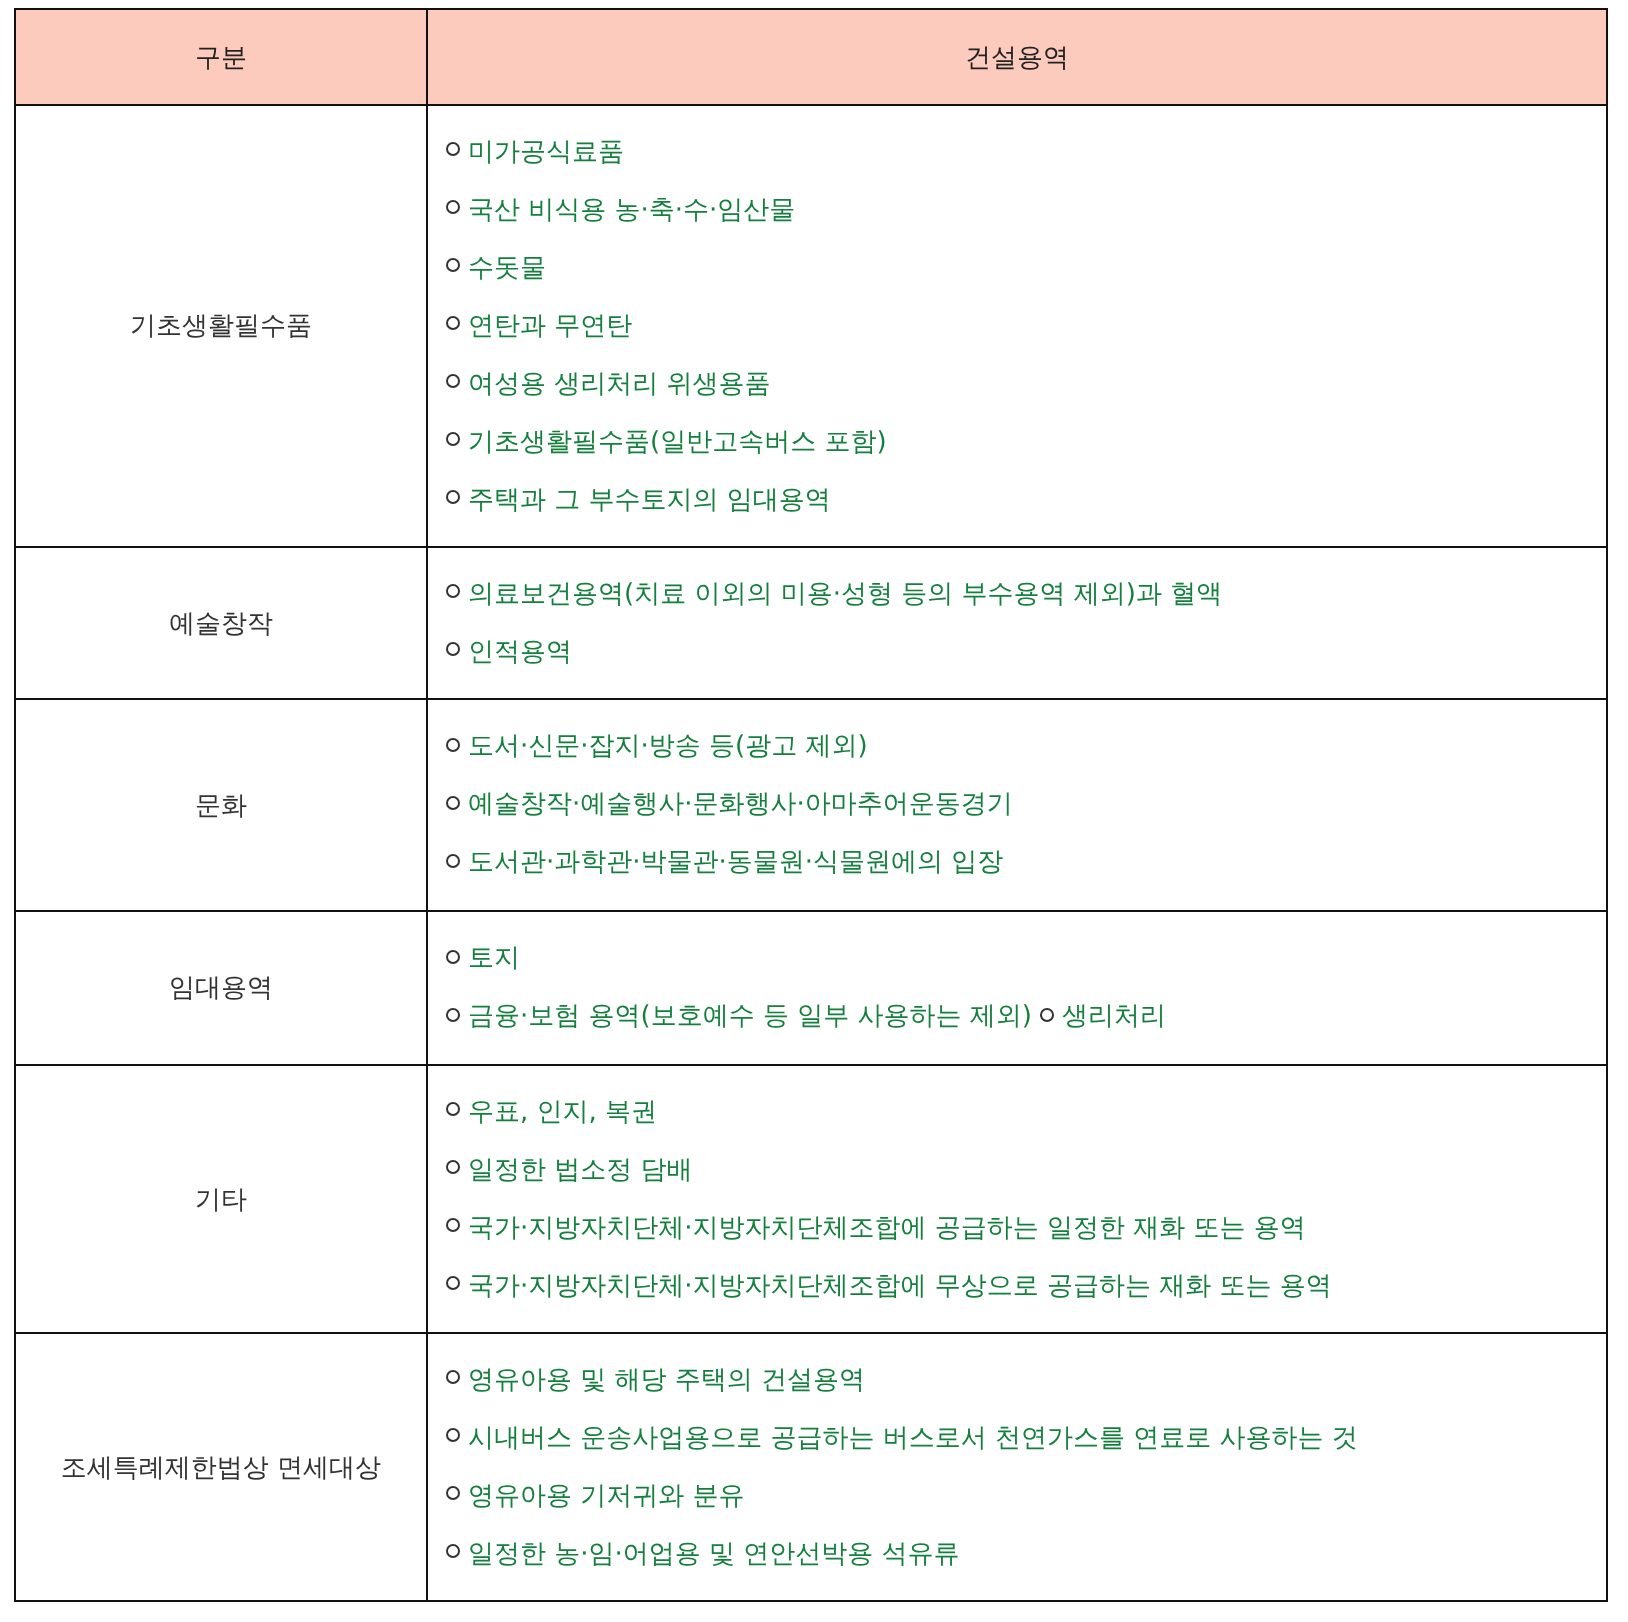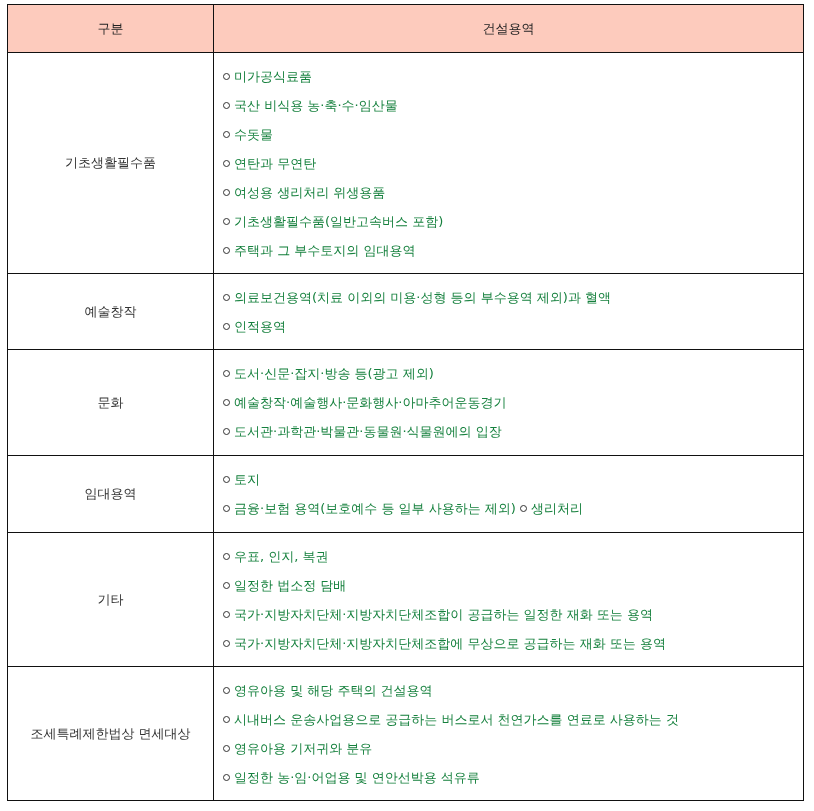--- a/index.html
+++ b/index.html
@@ -126,21 +126,21 @@
         <div class="item"><span class="bullet"></span><span>토지</span></div>
         <div class="item"><span class="bullet"></span><span>금융·보험 용역(보호예수 등 일부 사용하는 제외)</span><span class="inline-bullet"></span><span>생리처리</span></div>
       </td>
     </tr>
 
     <tr style="height:134px;">
       <td class="cat">기타</td>
       <td class="items">
         <div class="item"><span class="bullet"></span><span>우표, 인지, 복권</span></div>
         <div class="item"><span class="bullet"></span><span>일정한 법소정 담배</span></div>
-        <div class="item"><span class="bullet"></span><span>국가·지방자치단체·지방자치단체조합이 공급하는 일정한 재화 또는 용역</span></div>
+        <div class="item"><span class="bullet"></span><span>국가·지방자치단체·지방자치단체조합에 공급하는 일정한 재화 또는 용역</span></div>
         <div class="item"><span class="bullet"></span><span>국가·지방자치단체·지방자치단체조합에 무상으로 공급하는 재화 또는 용역</span></div>
       </td>
     </tr>
 
     <tr style="height:134px;">
       <td class="cat">조세특례제한법상 면세대상</td>
       <td class="items">
         <div class="item"><span class="bullet"></span><span>영유아용 및 해당 주택의 건설용역</span></div>
         <div class="item"><span class="bullet"></span><span>시내버스 운송사업용으로 공급하는 버스로서 천연가스를 연료로 사용하는 것</span></div>
         <div class="item"><span class="bullet"></span><span>영유아용 기저귀와 분유</span></div>

